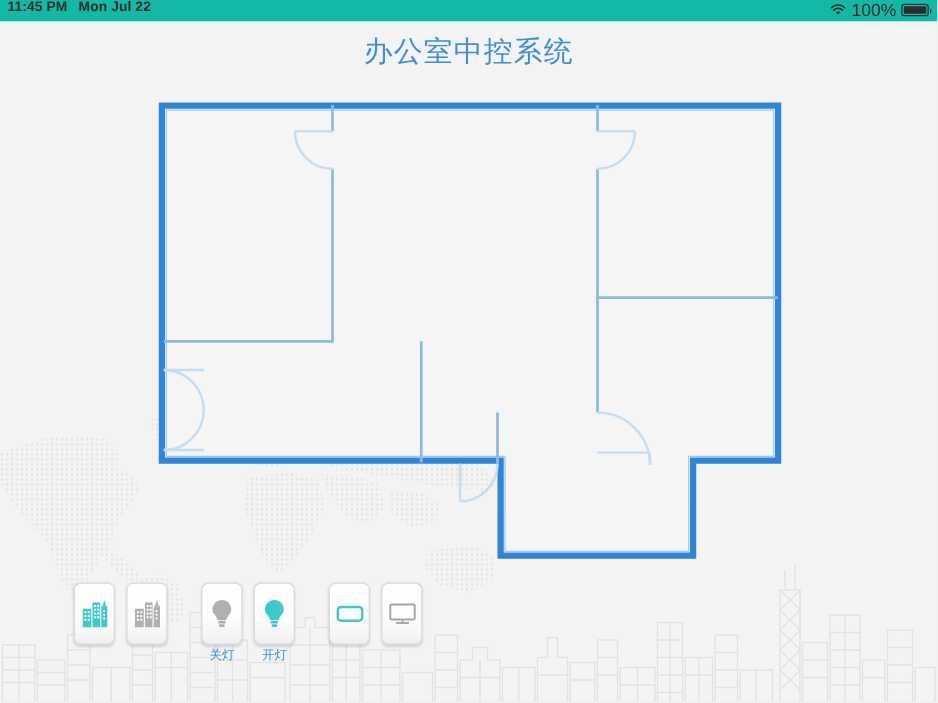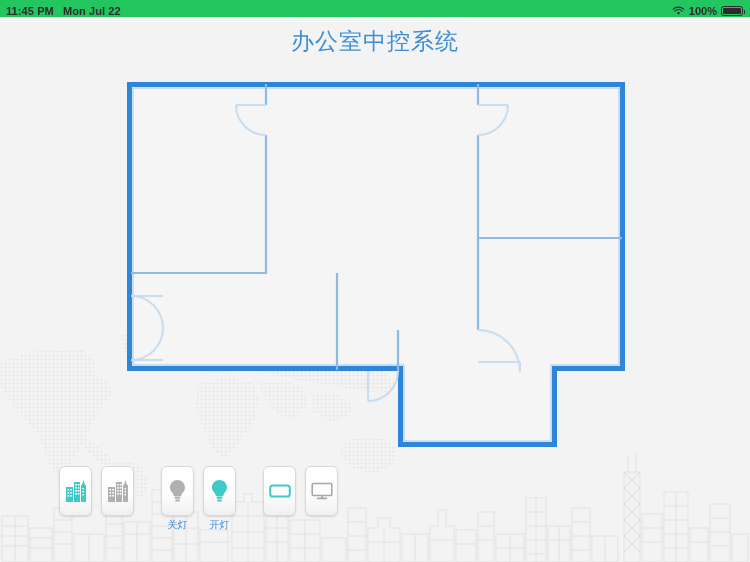--- a/index.html
+++ b/index.html
@@ -18,30 +18,30 @@
     pointer-events:none;
   }
   .bg-skyline{
     position:absolute;left:0;bottom:0;width:750px;height:120px;
     pointer-events:none;
   }
 
   
   .statusbar{
     position:absolute;left:0;top:0;width:750px;height:17px;
-    display:flex;align-items:flex-end;
+    display:flex;align-items:flex-start;
     font-size:11px;font-weight:bold;color:#2c2c2c;
-    background:#22c55e;
+    background:#14b8a6;
     z-index:30;
   }
   .sb-left{display:flex;align-items:center;gap:9px;padding-left:6px;}
   .sb-right{margin-left:auto;display:flex;align-items:center;gap:4px;padding-right:7px;}
   .sb-time{letter-spacing:.1px;}
   .sb-date{letter-spacing:.1px;}
-  .sb-pct{font-size:11px;font-weight:bold;}
+  .sb-pct{font-size:14px;font-weight:normal;}
   .wifi-ic{width:13px;height:10px;display:block;}
   .batt{
     width:22px;height:10px;border:1px solid #2c2c2c;border-radius:2.5px;
     position:relative;box-sizing:border-box;padding:1px;
   }
   .batt:after{
     content:"";position:absolute;right:-3px;top:3px;width:1.5px;height:4px;
     background:#2c2c2c;border-radius:0 1px 1px 0;
   }
   .batt i{display:block;height:100%;background:#2c2c2c;border-radius:1px;}

